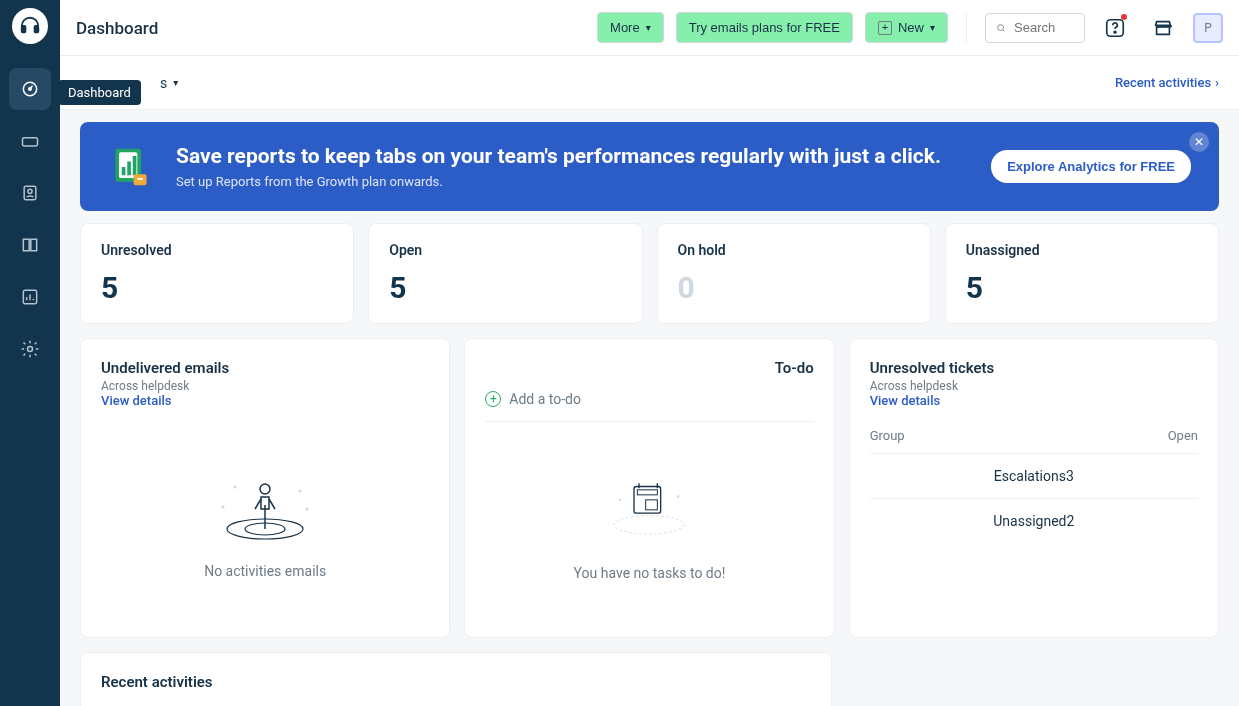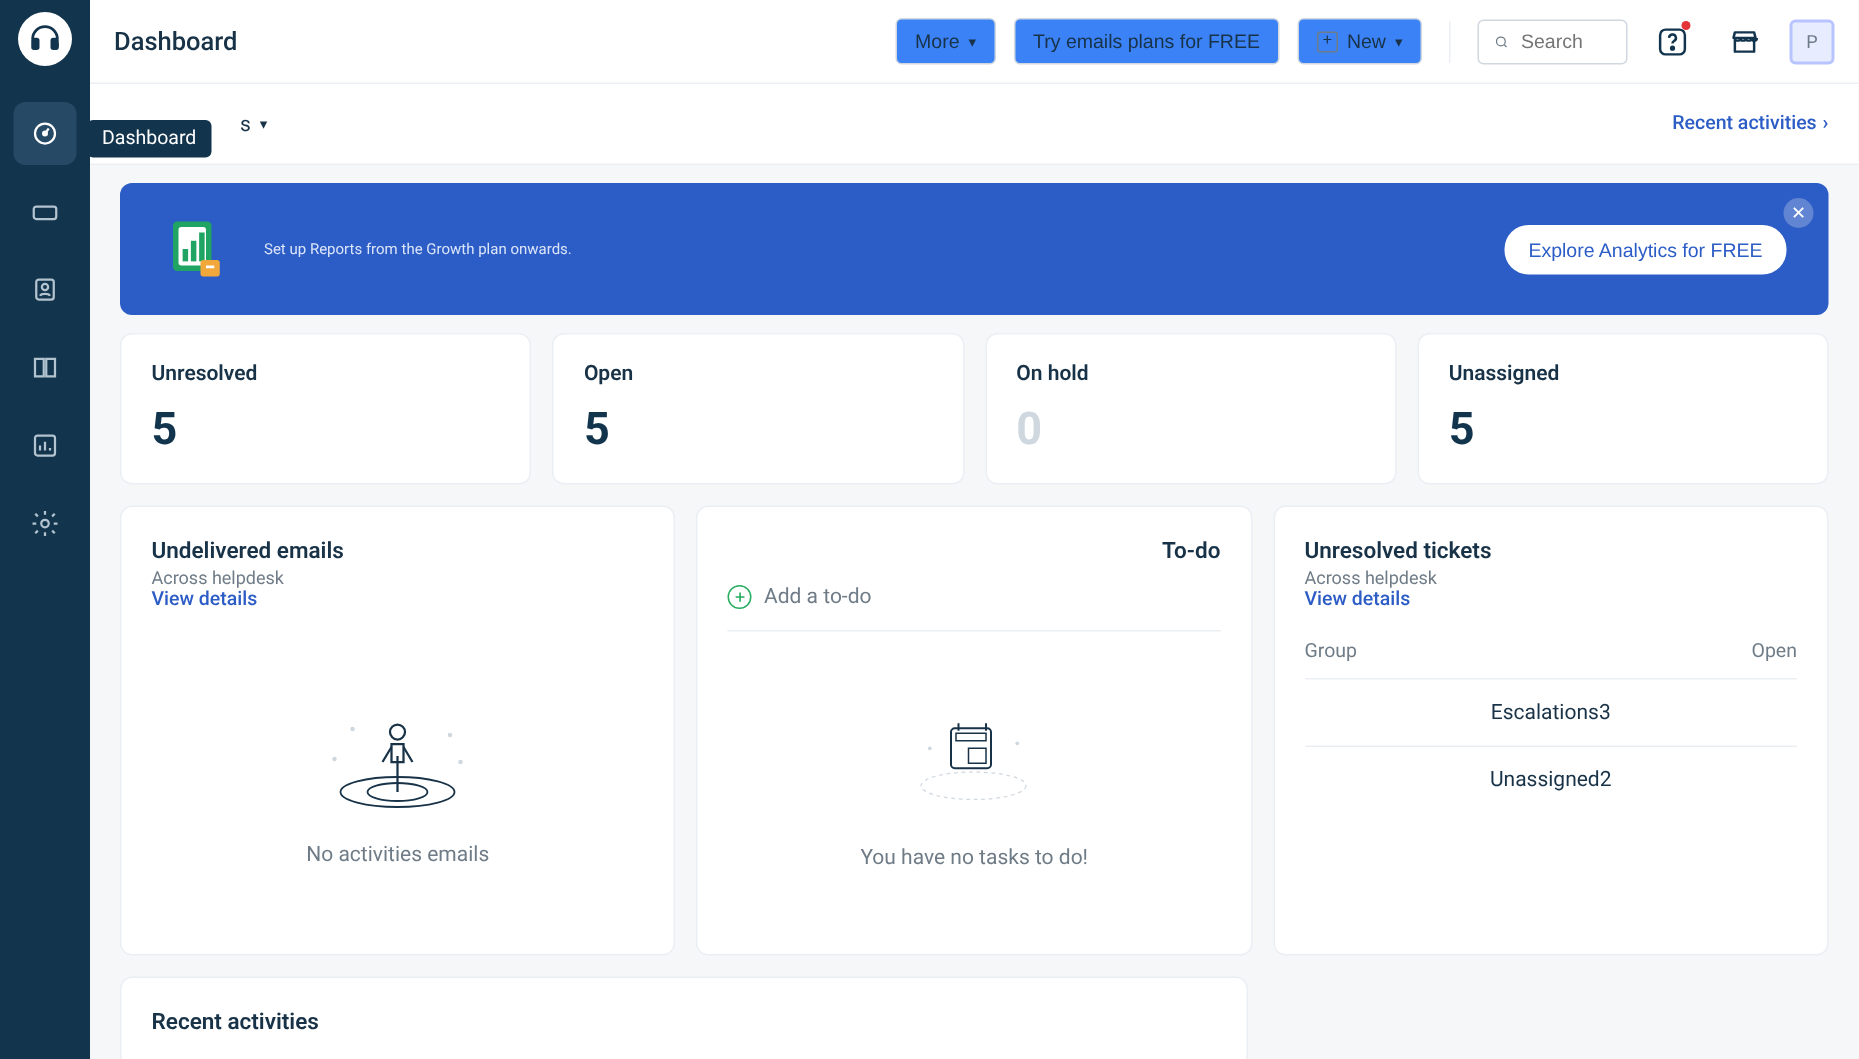--- a/index.html
+++ b/index.html
@@ -9,38 +9,38 @@
 .sidebar .logo { width:36px; height:36px; background:#fff; border-radius:50%; display:flex; align-items:center; justify-content:center; margin-bottom:20px; }
 .sidebar .logo svg { width:22px; height:22px; }
 .sidebar .nav-item { width:42px; height:42px; display:flex; align-items:center; justify-content:center; border-radius:8px; cursor:pointer; color:#b3c4d0; margin-bottom:6px; position:relative;}
 .sidebar .nav-item.active { background:#264966; color:#fff; }
 .sidebar .nav-item svg { width:20px; height:20px; }
 .tooltip { position:absolute; left:58px; top:80px; background:#12344d; color:#fff; padding:5px 10px; border-radius:4px; font-size:13px; white-space:nowrap; z-index:20;}
 .main { flex:1; display:flex; flex-direction:column; overflow:hidden; }
 .topbar { height:56px; background:#fff; border-bottom:1px solid #ebeff3; display:flex; align-items:center; padding:0 16px; gap:12px; }
 .topbar .title { font-size:17px; font-weight:500; color:#183247; }
 .topbar .spacer { flex:1; }
-.btn { border:1px solid #cfd7df; background:#3b82f6; color:#183247; border-radius:4px; padding:7px 12px; font-size:13px; cursor:pointer; display:inline-flex; align-items:center; gap:6px; font-weight:500;}
+.btn { border:1px solid #cfd7df; background:#86efac; color:#183247; border-radius:4px; padding:7px 12px; font-size:13px; cursor:pointer; display:inline-flex; align-items:center; gap:6px; font-weight:500;}
 .btn .caret { font-size:10px; }
 .divider-v { width:1px; height:28px; background:#ebeff3; margin:0 6px;}
 .search-wrap { display:flex; align-items:center; border:1px solid #cfd7df; border-radius:4px; padding:6px 10px; color:#6f7c87; gap:8px; width:100px;}
 .search-wrap input { border:none; outline:none; font-size:13px; color:#1d4ed8; width:60px; background:transparent;}
 .icon-btn { width:36px; height:36px; display:flex; align-items:center; justify-content:center; cursor:pointer; color:#12344d; position:relative;}
 .icon-btn .dot { position:absolute; top:4px; right:6px; width:6px; height:6px; background:#e43538; border-radius:50%; }
 .avatar { width:30px; height:30px; background:#dadfe3; border:2px solid #b8c4ff; border-radius:4px; display:flex; align-items:center; justify-content:center; color:#6f7c87; font-size:12px; background:#e8ecff;}
 .subbar { height:54px; background:#fff; border-bottom:1px solid #ebeff3; display:flex; align-items:center; padding:0 20px; justify-content:space-between; }
 .subbar .dropdown { font-size:14px; color:#183247; display:flex; align-items:center; gap:6px; cursor:pointer; padding-left:80px;}
 .subbar .link { color:#2c5cc5; font-size:13px; cursor:pointer; display:flex; align-items:center; gap:4px; font-weight:500;}
 .content { flex:1; overflow-y:auto; padding:12px 20px; }
 .banner { background:#2c5cc5; color:#fff; border-radius:8px; padding:22px 28px; display:flex; align-items:center; gap:24px; position:relative; margin-bottom:12px;}
 .banner .b-icon { width:44px; height:44px; flex-shrink:0; }
 .banner .b-text { flex:1; }
 .banner .b-title { font-size:21px; font-weight:700; margin-bottom:6px;}
-.banner .b-sub { font-size:10px; color:#dbe5f9; }
-.banner .b-cta { background:#fff; color:#2c5cc5; border:none; border-radius:16px; padding:9px 16px; font-weight:400; font-size:13px; cursor:pointer;}
+.banner .b-sub { font-size:13px; color:#dbe5f9; }
+.banner .b-cta { background:#fff; color:#2c5cc5; border:none; border-radius:16px; padding:9px 16px; font-weight:700; font-size:13px; cursor:pointer;}
 .banner .b-close { position:absolute; right:10px; top:10px; width:20px; height:20px; background:rgba(255,255,255,.25); border-radius:50%; display:flex; align-items:center; justify-content:center; cursor:pointer; font-size:12px; color:#fff;}
 .stats-row { display:grid; grid-template-columns: repeat(4, 1fr); gap:14px; margin-bottom:14px;}
 .card { background:#fff; border:1px solid #ebeff3; border-radius:8px; padding:18px 20px; }
 .stat-label { font-size:14px; font-weight:600; color:#183247; margin-bottom:12px;}
 .stat-value { font-size:30px; font-weight:700; color:#12344d; }
 .stat-value.muted { color:#cfd7df; }
 .widgets-row { display:grid; grid-template-columns: 1fr 1fr 1fr; gap:14px; margin-bottom:14px;}
 .widget { background:#fff; border:1px solid #ebeff3; border-radius:8px; padding:20px; min-height:300px; display:flex; flex-direction:column;}
 .widget-head { display:flex; justify-content:space-between; align-items:flex-start; margin-bottom:10px;flex-direction:column;}
 .widget-title { font-size:15px; font-weight:600; color:#183247; }
@@ -168,20 +168,21 @@
               <rect x="8" y="4" width="28" height="36" rx="3" fill="#1fa463"></rect>
               <rect x="12" y="8" width="20" height="28" rx="2" fill="#fff"></rect>
               <rect x="15" y="24" width="4" height="9" fill="#1fa463"></rect>
               <rect x="21" y="18" width="4" height="15" fill="#1fa463"></rect>
               <rect x="27" y="12" width="4" height="21" fill="#1fa463"></rect>
               <rect x="28" y="32" width="14" height="12" rx="2" fill="#f2a73b"></rect>
               <rect x="32" y="36" width="6" height="2" fill="#fff"></rect>
             </svg>
         </div>
         <div class="b-text">
+          <div class="b-title">Save reports to keep tabs on your team's performances regularly with just a click.</div>
           <div class="b-sub">Set up Reports from the Growth plan onwards.</div>
         </div>
         <button class="b-cta">Explore Analytics for FREE</button>
         <div class="b-close">
             <span>✕</span>
           </div>
       </div>
 
       <div class="stats-row" id="stats-row">
           <div class="card">

